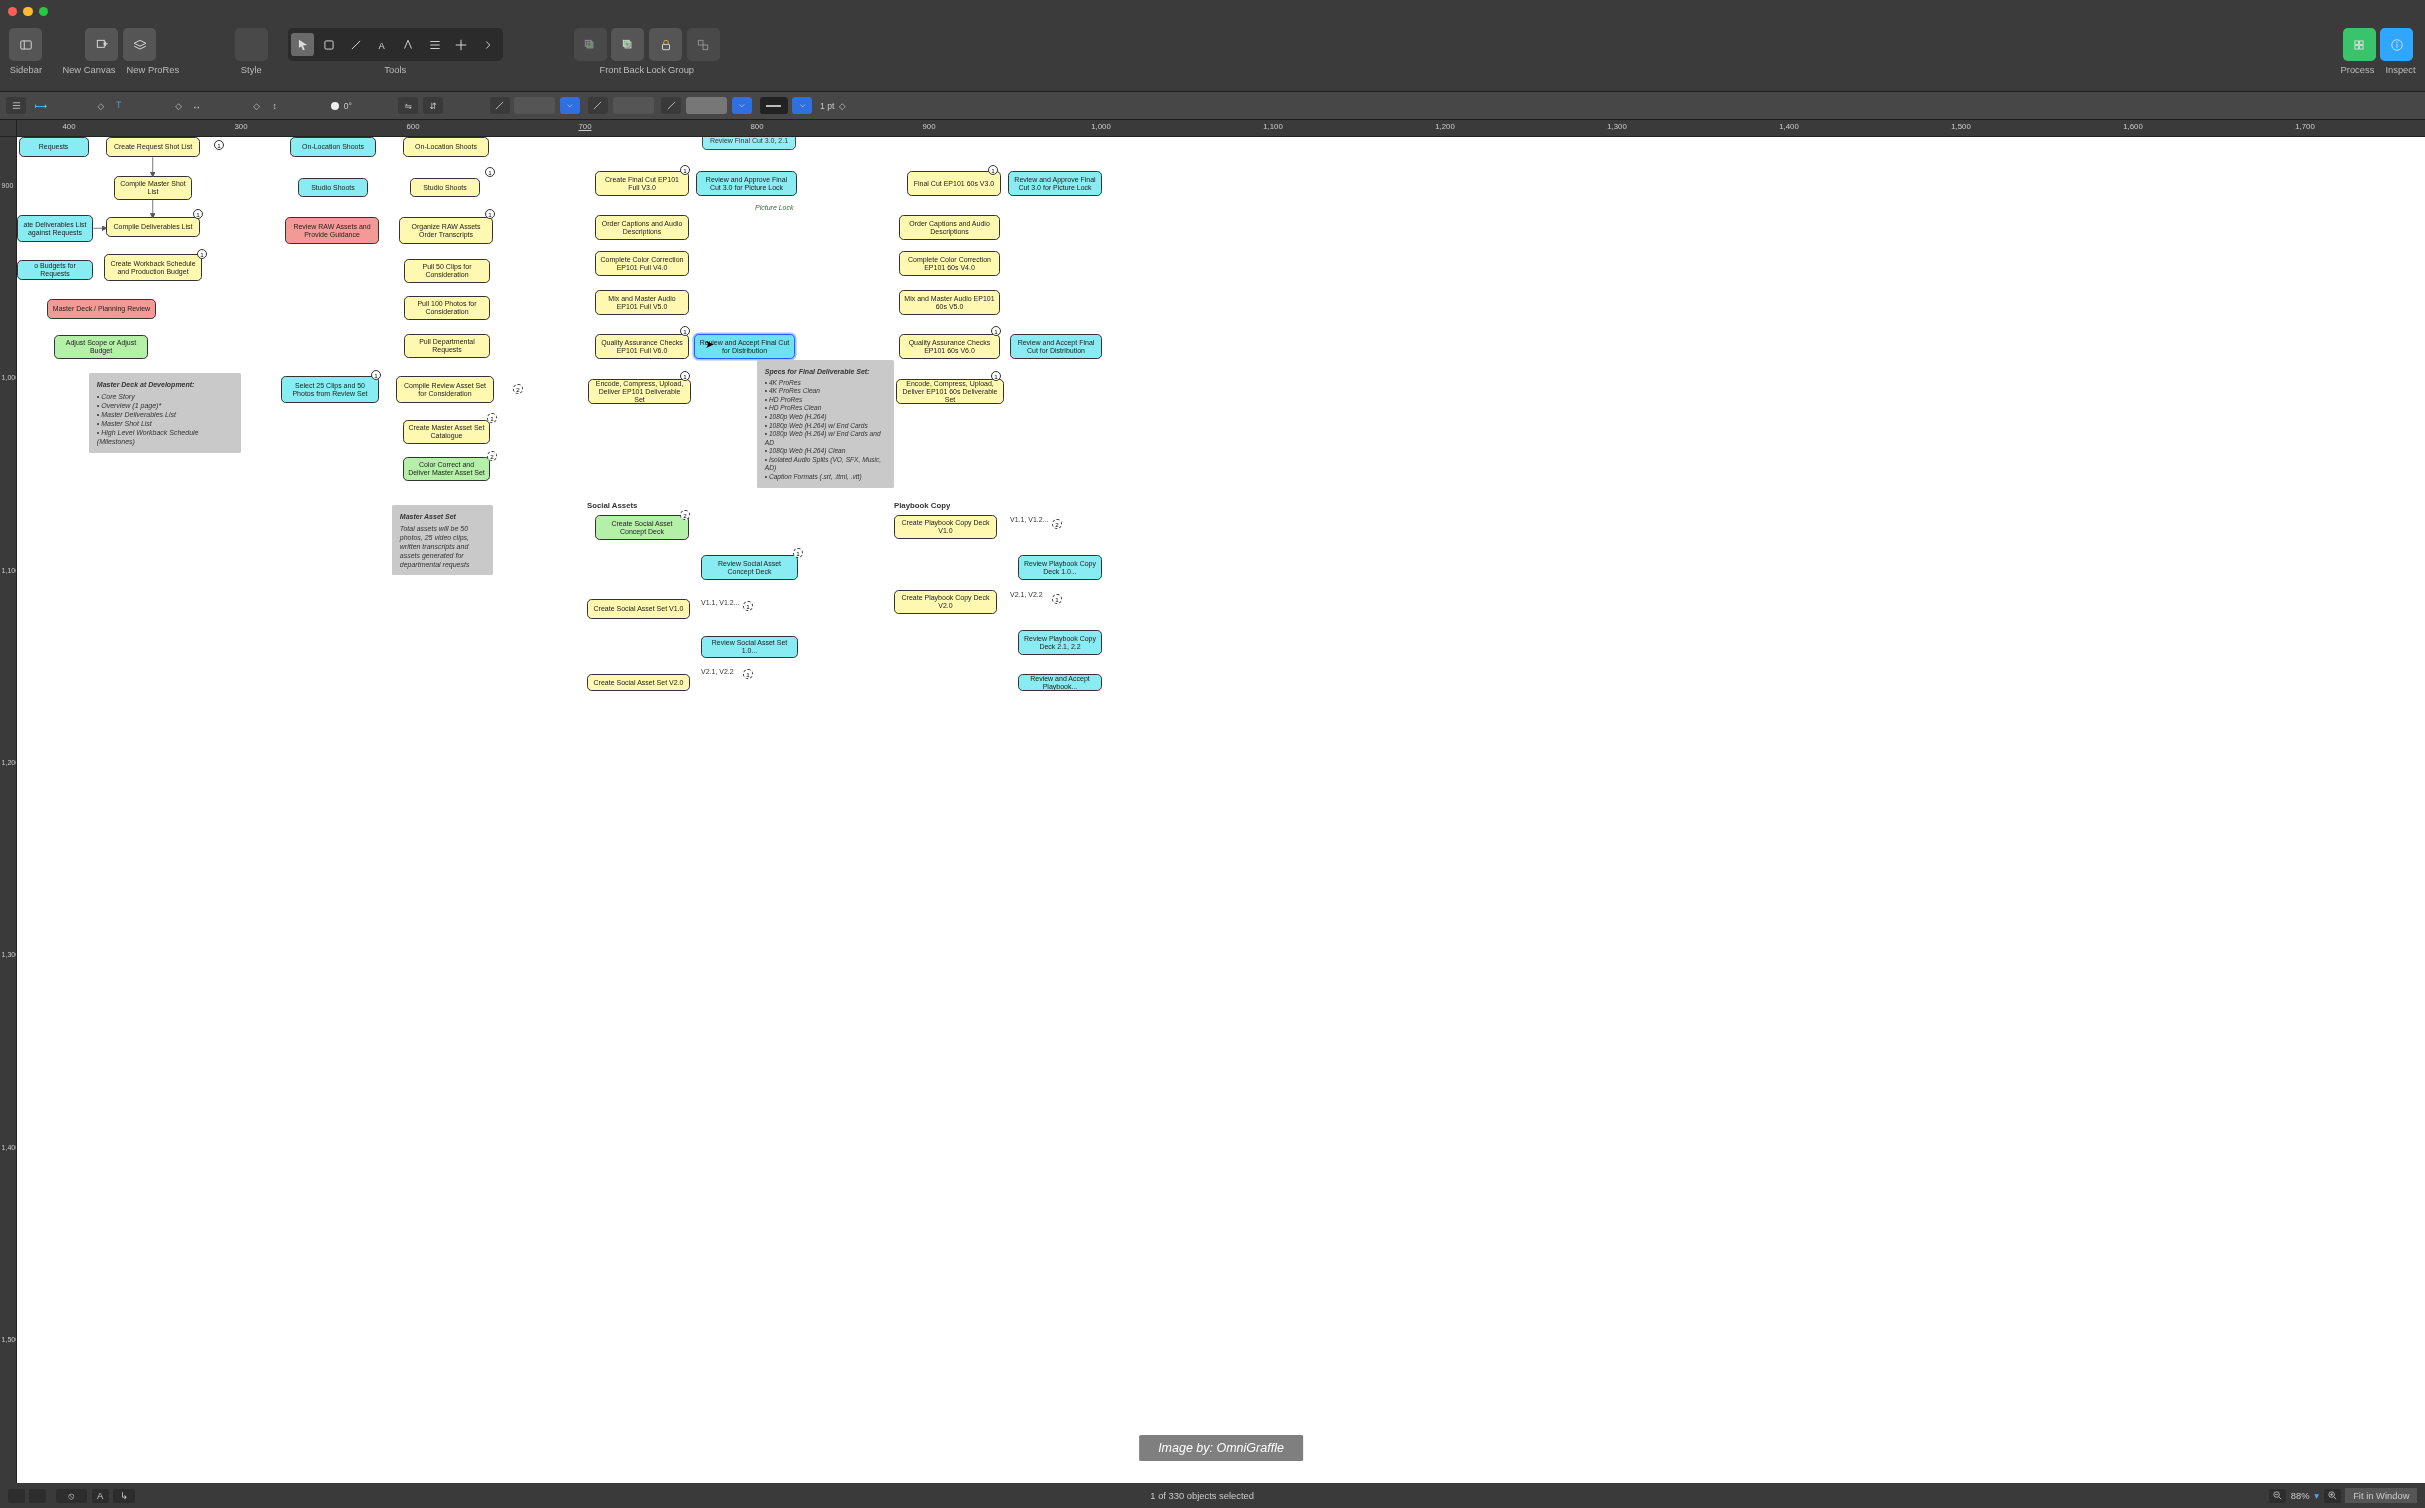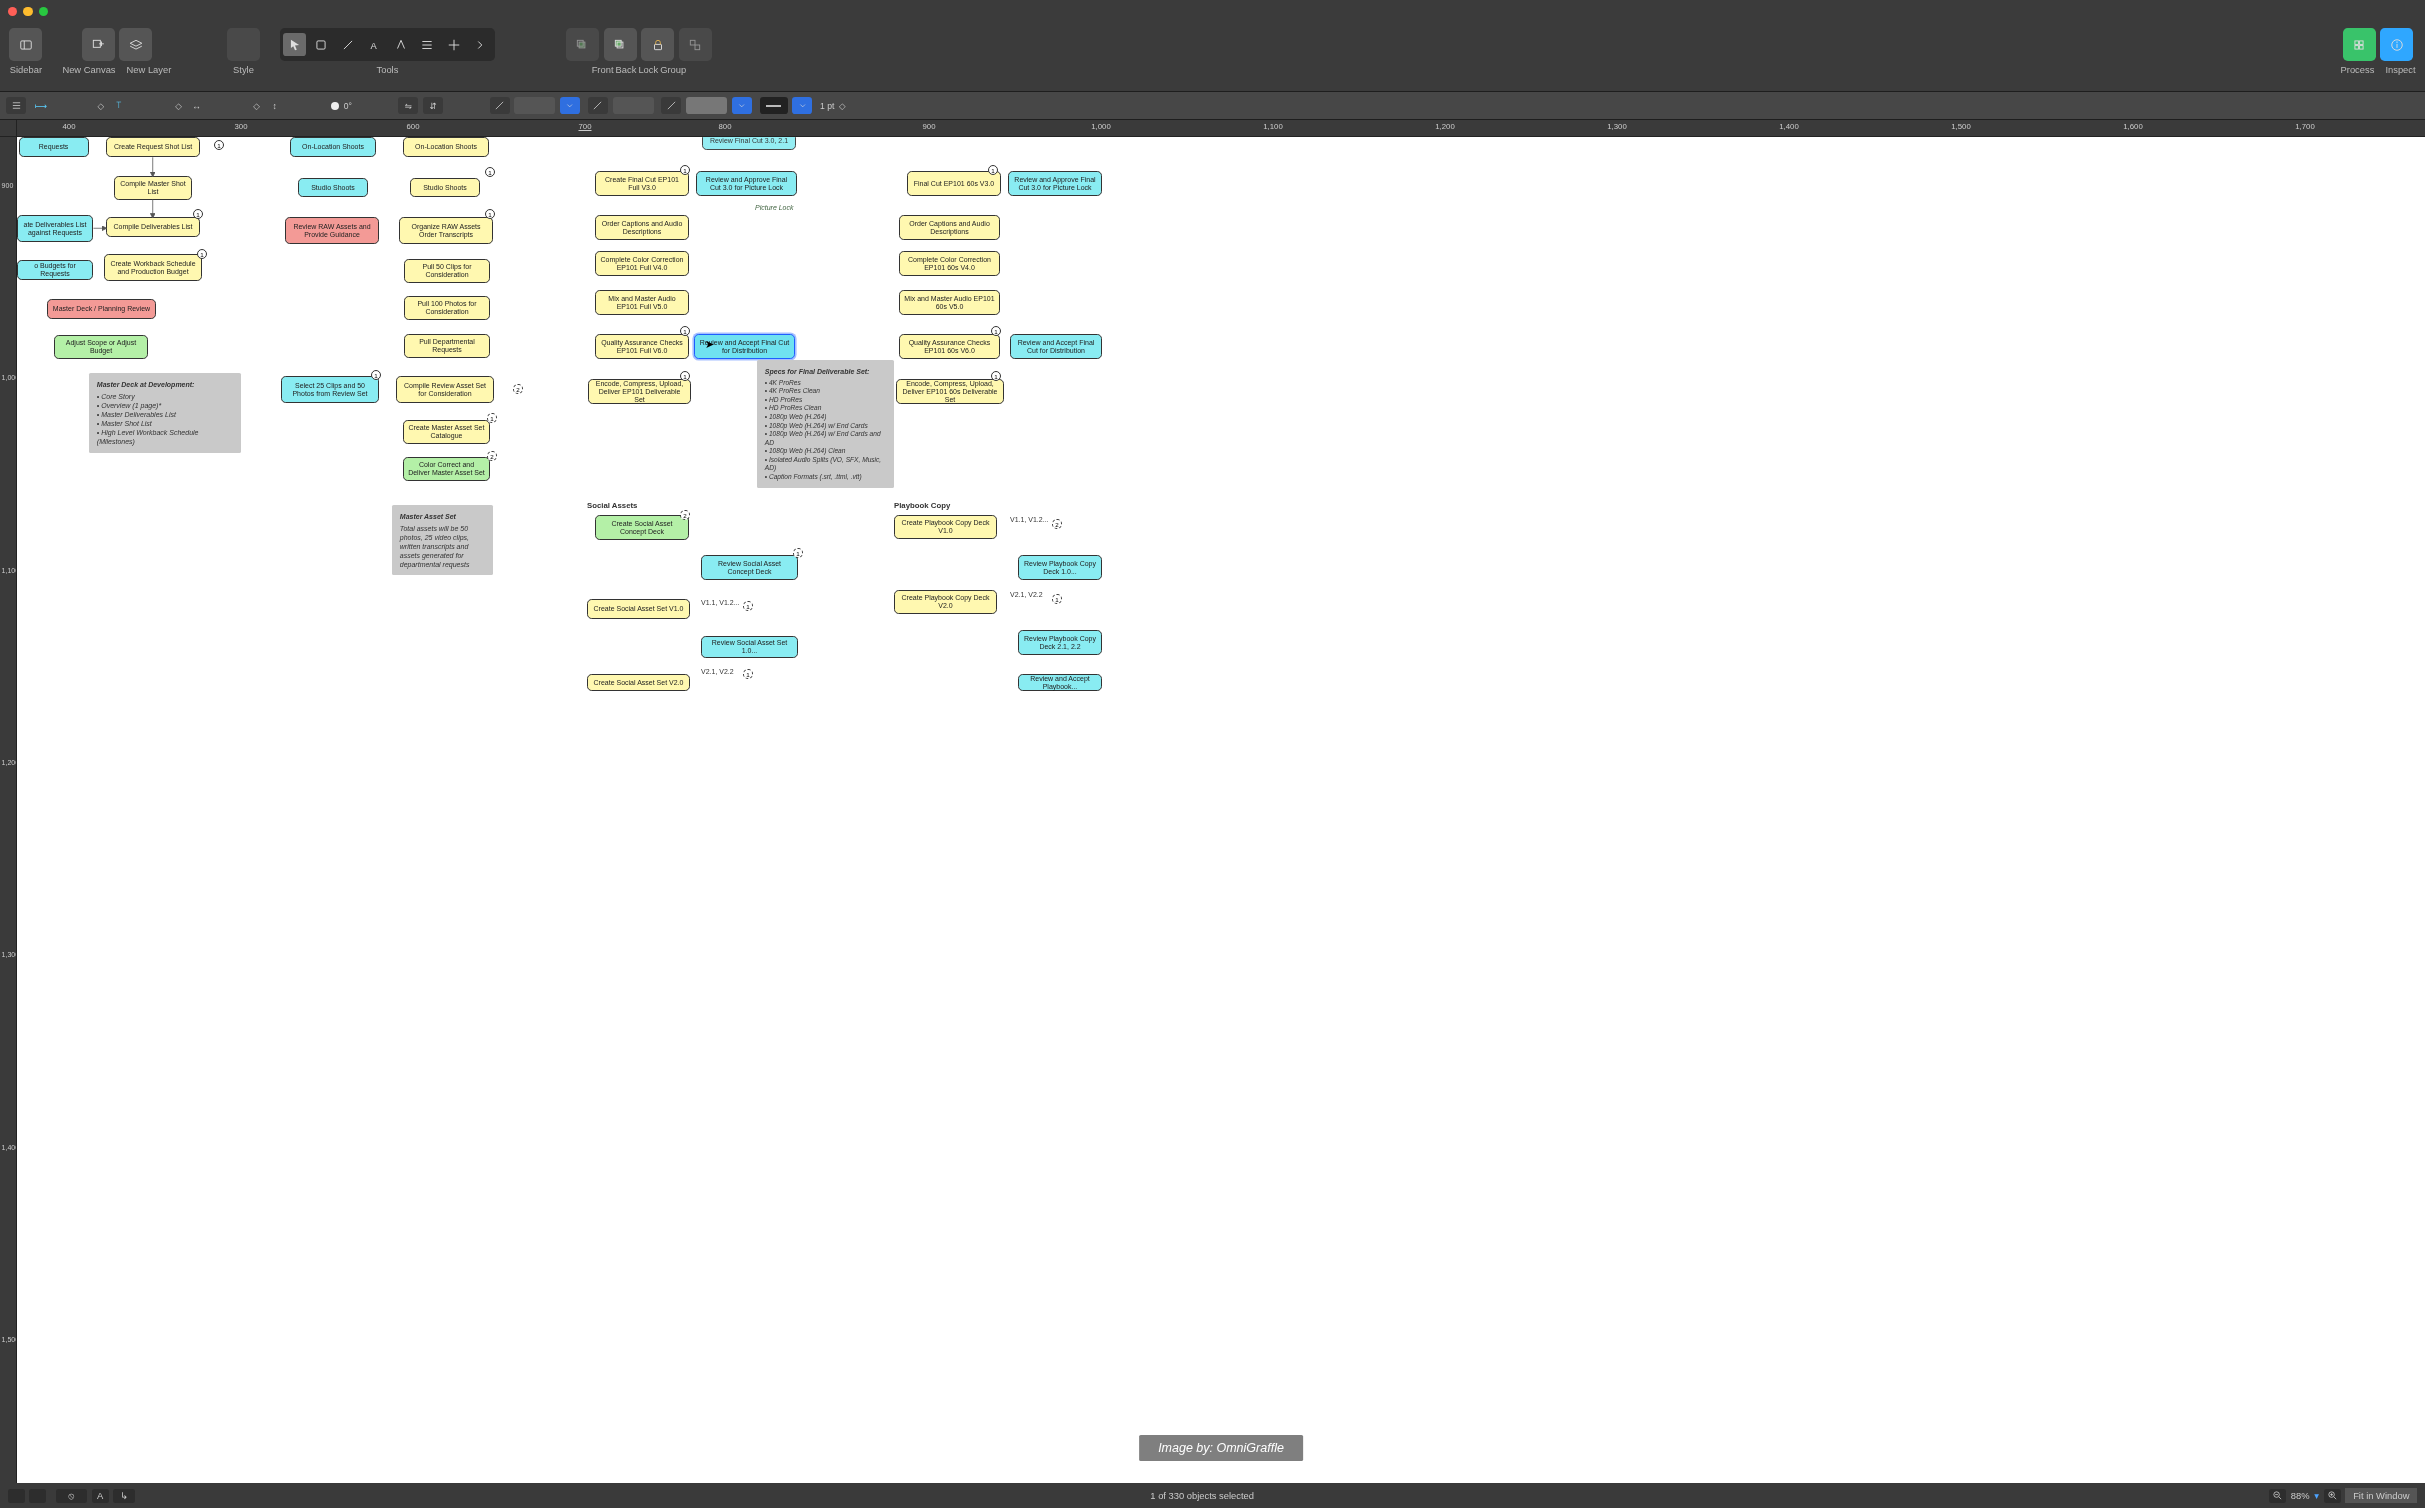--- a/index.html
+++ b/index.html
@@ -117,21 +117,21 @@
       </div>
       <div class="tb-btn">
         <svg class="icon" viewBox="0 0 24 24">
             <polygon points="12,4 22,9 12,14 2,9"></polygon>
             <polyline points="2,14 12,19 22,14"></polyline>
           </svg>
       </div>
     </div>
     <div class="row" style="gap:11px">
       <span class="tb-label">New Canvas</span>
-      <span class="tb-label">New Layer</span>
+      <span class="tb-label">New ProRes</span>
     </div>
   </div>
   <div style="width:15.6px"></div>
   <div class="tb-group">
     <div class="tb-btn disabled"></div>
     <span class="tb-label">Style</span>
   </div>
   <div class="tb-group">
     <div class="tool-strip">
       <div class="tb-btn active">
@@ -329,21 +329,21 @@
 </div>
 
 <div class="workspace">
   <div class="ruler-row">
     <div class="ruler-corner"></div>
     <div class="ruler-h" id="ruler-h">
         <span class="ruler-tick" style="left: 52px;">400</span>
         <span class="ruler-tick" style="left: 224px;">300</span>
         <span class="ruler-tick" style="left: 396px;">600</span>
         <span class="ruler-tick" style="left: 568px; text-decoration: underline;">700</span>
-        <span class="ruler-tick" style="left: 708px;">800</span>
+        <span class="ruler-tick" style="left: 740px;">800</span>
         <span class="ruler-tick" style="left: 912px;">900</span>
         <span class="ruler-tick" style="left: 1084px;">1,000</span>
         <span class="ruler-tick" style="left: 1256px;">1,100</span>
         <span class="ruler-tick" style="left: 1428px;">1,200</span>
         <span class="ruler-tick" style="left: 1600px;">1,300</span>
         <span class="ruler-tick" style="left: 1772px;">1,400</span>
         <span class="ruler-tick" style="left: 1944px;">1,500</span>
         <span class="ruler-tick" style="left: 2116px;">1,600</span>
         <span class="ruler-tick" style="left: 2288px;">1,700</span>
       </div>

